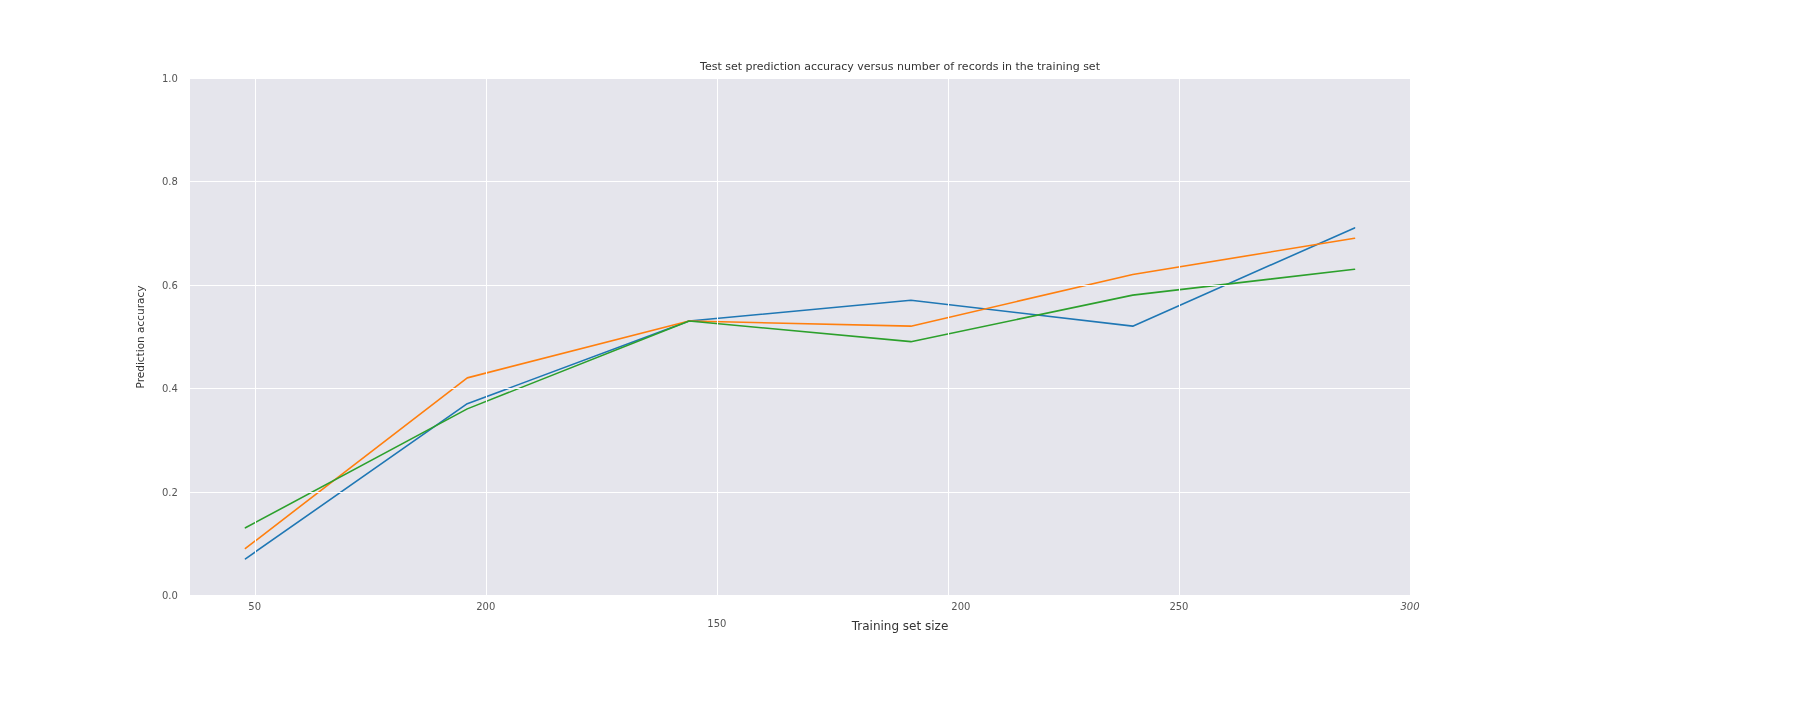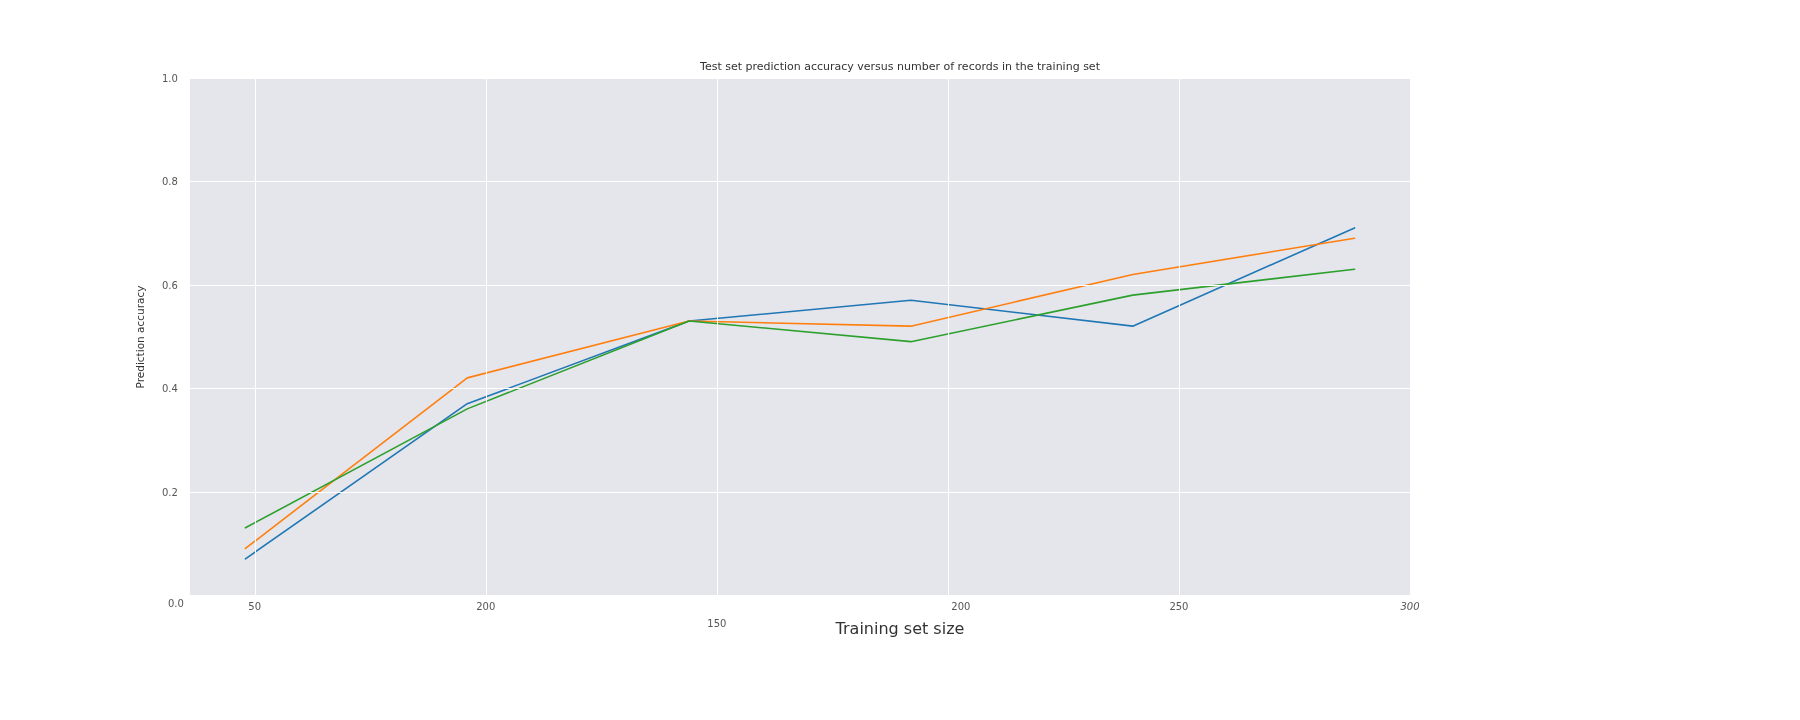--- a/index.html
+++ b/index.html
@@ -64,36 +64,36 @@
 <body>
 
 <div class="stage" id="stage" style="width: 1800px; height: 720px;">
   <div class="plot-area" id="plot" style="left: 190px; top: 78px; width: 1220px; height: 517px;"></div>
   <svg class="lines" id="lines" width="1800" height="720" viewBox="0 0 1800 720">
       <path d="M245.45 558.81 L467.27 403.71 L689.09 320.99 L910.91 300.31 L1132.73 326.16 L1354.55 227.93" stroke="#1f77b4"></path>
       <path d="M245.45 548.47 L467.27 377.86 L689.09 320.99 L910.91 326.16 L1132.73 274.46 L1354.55 238.27" stroke="#ff7f0e"></path>
       <path d="M245.45 527.79 L467.27 408.88 L689.09 320.99 L910.91 341.67 L1132.73 295.14 L1354.55 269.29" stroke="#2ca02c"></path>
     </svg>
   <div class="title" id="title" style="left: 0px; top: 60px; width: 1800px; font-size: 11px;">Test set prediction accuracy versus number of records in the training set</div>
-  <div class="xlabel" id="xlabel" style="left: 0px; top: 619px; width: 1800px; font-size: 16px;">Training set size</div>
+  <div class="xlabel" id="xlabel" style="left: 0px; top: 619px; width: 1800px; font-size: 12px;">Training set size</div>
   <div class="ylabel" id="ylabel" style="left: 140px; top: 336.5px; font-size: 10.5px;">Prediction accuracy</div>
 <div class="gridline-v" style="left: 254.697px; top: 78px; height: 517px;"></div>
     <div class="tick-x" style="left: 254.697px; top: 601px;">50</div>
     <div class="gridline-v" style="left: 485.758px; top: 78px; height: 517px;"></div>
     <div class="tick-x" style="left: 485.758px; top: 601px;">200</div>
     <div class="gridline-v" style="left: 716.818px; top: 78px; height: 517px;"></div>
     <div class="tick-x" style="left: 716.818px; top: 618px;">150</div>
     <div class="gridline-v" style="left: 947.879px; top: 78px; height: 517px;"></div>
     <div class="tick-x" style="left: 947.879px; top: 601px; margin-left: 13px;">200</div>
     <div class="gridline-v" style="left: 1178.94px; top: 78px; height: 517px;"></div>
     <div class="tick-x" style="left: 1178.94px; top: 601px;">250</div>
     <div class="gridline-v" style="left: 1410px; top: 78px; height: 517px;"></div>
     <div class="tick-x" style="left: 1410px; top: 601px; font-style: italic;">300</div>
     <div class="gridline-h" style="top: 595px; left: 190px; width: 1220px;"></div>
-    <div class="tick-y" style="top: 595px; left: 168px; width: 22px; margin-top: 8px;">0.0</div>
+    <div class="tick-y" style="top: 595px; left: 162px; width: 22px;">0.0</div>
     <div class="gridline-h" style="top: 491.6px; left: 190px; width: 1220px;"></div>
     <div class="tick-y" style="top: 491.6px; left: 162px; width: 22px;">0.2</div>
     <div class="gridline-h" style="top: 388.2px; left: 190px; width: 1220px;"></div>
     <div class="tick-y" style="top: 388.2px; left: 162px; width: 22px;">0.4</div>
     <div class="gridline-h" style="top: 284.8px; left: 190px; width: 1220px;"></div>
     <div class="tick-y" style="top: 284.8px; left: 162px; width: 22px;">0.6</div>
     <div class="gridline-h" style="top: 181.4px; left: 190px; width: 1220px;"></div>
     <div class="tick-y" style="top: 181.4px; left: 162px; width: 22px;">0.8</div>
     <div class="gridline-h" style="top: 78px; left: 190px; width: 1220px;"></div>
     <div class="tick-y" style="top: 78px; left: 162px; width: 22px;">1.0</div>

